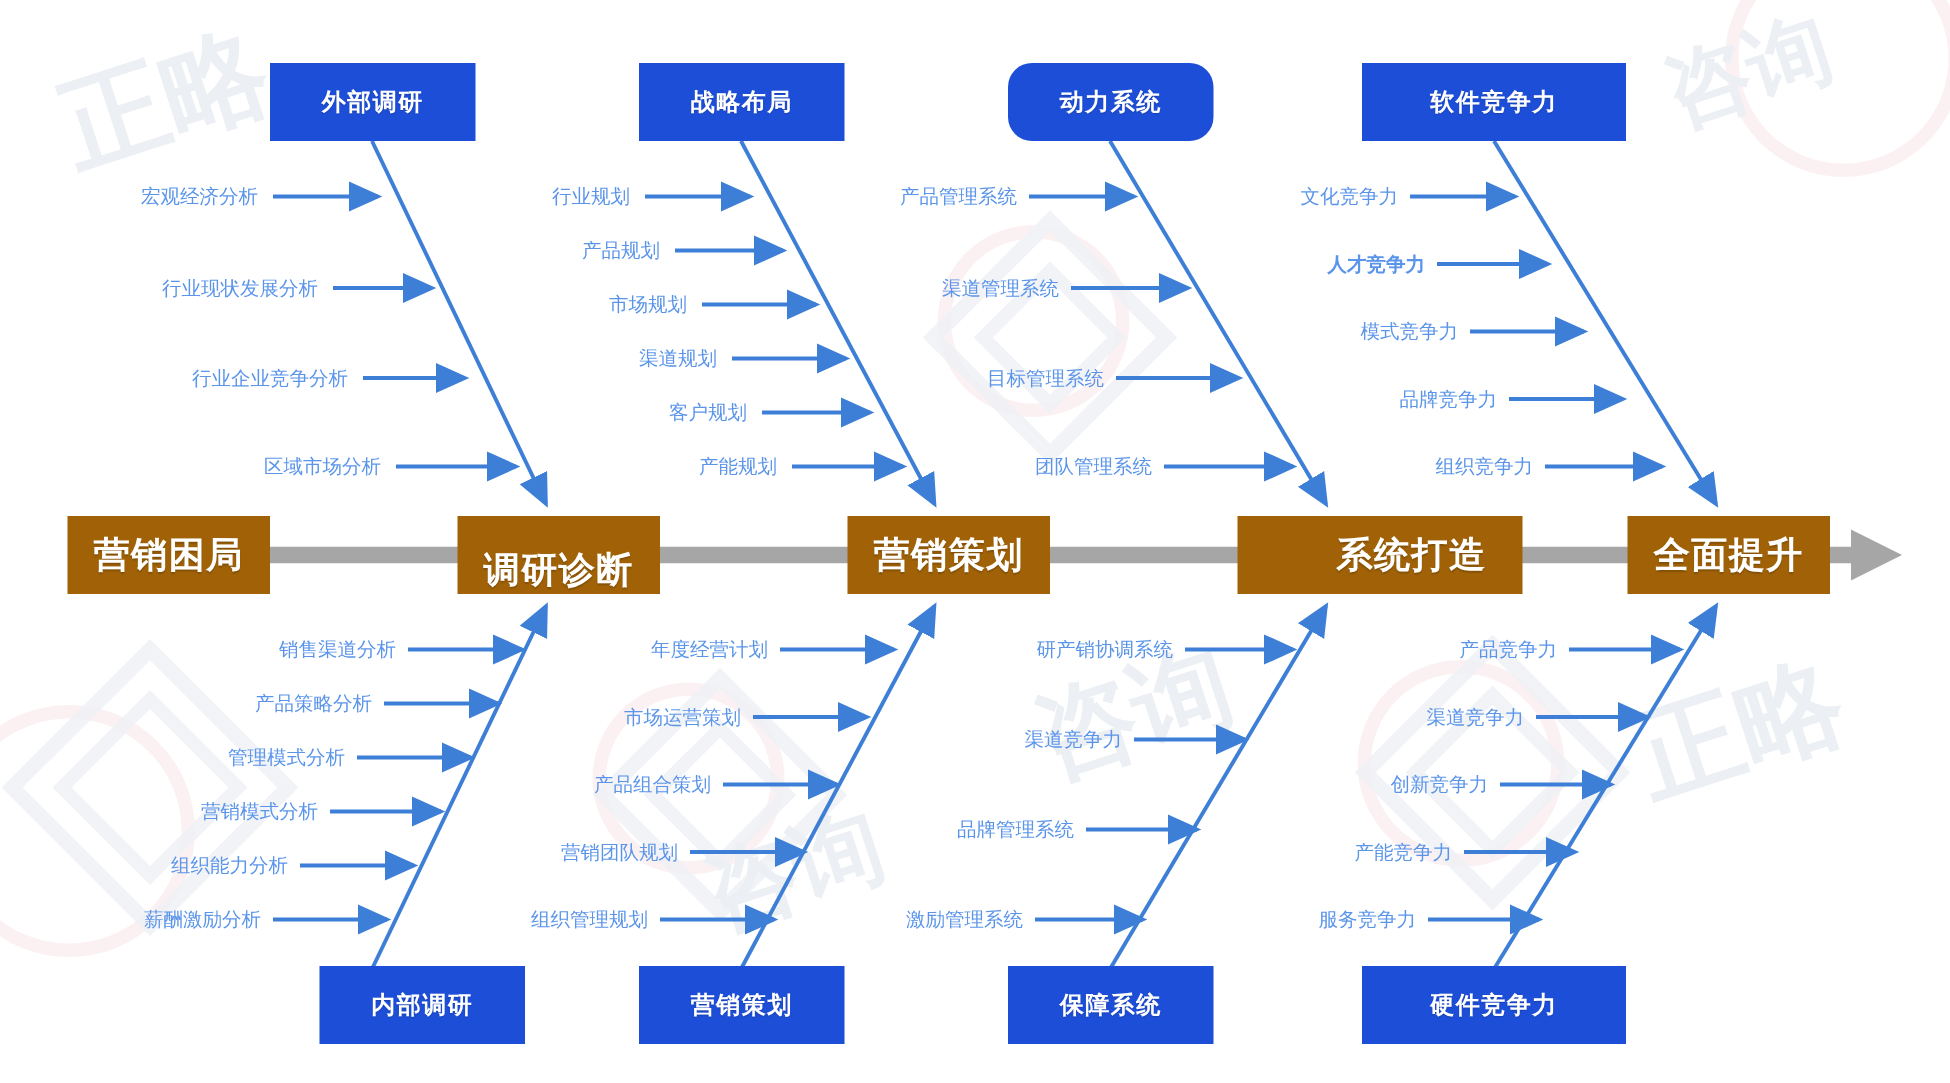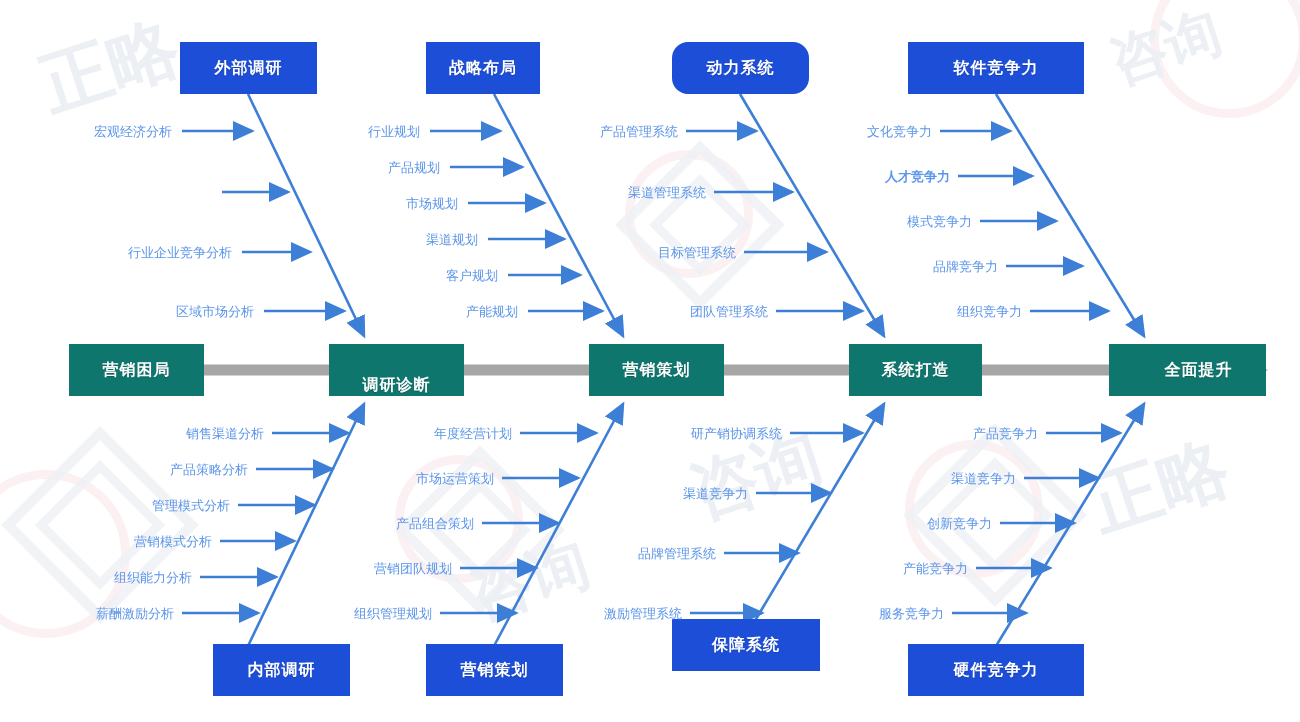--- a/index.html
+++ b/index.html
@@ -27,27 +27,26 @@
   
   .cat-box{
     position:absolute;background:#1d4ed8;color:#fff;
     display:flex;align-items:center;justify-content:center;
     font-size:16px;font-weight:700;letter-spacing:1px;
     height:52px;
     text-shadow:0 1px 1px rgba(0,0,0,.18);
     font-family:Liberation Serif, serif;
   }
   .spine-box{
-    position:absolute;background:#0f766e;color:#fff;
+    position:absolute;background:#a16207;color:#fff;
     display:flex;align-items:center;justify-content:center;
-    font-size:16px;font-weight:700;letter-spacing:1px;
+    font-size:24px;font-weight:700;letter-spacing:1px;
     height:52px;
     text-shadow:0 1px 1px rgba(0,0,0,.18);
     z-index:5;
-    margin-left:24px;
   }
 
   
   .leaf{
     position:absolute;
     color:#5b95ea;
     font-size:13px;
     white-space:nowrap;
     line-height:1;
     transform:translateY(-50%);
@@ -149,60 +148,61 @@
     <line x1="1046" y1="433" x2="1120" y2="433" stroke="#3d7fd6" stroke-width="2.6" marker-end="url(#ah)"></line>
     <line x1="1024" y1="478" x2="1098" y2="478" stroke="#3d7fd6" stroke-width="2.6" marker-end="url(#ah)"></line>
     <line x1="1000" y1="523" x2="1074" y2="523" stroke="#3d7fd6" stroke-width="2.6" marker-end="url(#ah)"></line>
     <line x1="976" y1="568" x2="1050" y2="568" stroke="#3d7fd6" stroke-width="2.6" marker-end="url(#ah)"></line>
     <line x1="952" y1="613" x2="1026" y2="613" stroke="#3d7fd6" stroke-width="2.6" marker-end="url(#ah)"></line>
   </svg>
 
   <div class="cat-box" style="left:180px;top:42px;width:137px;">
     <span>外部调研</span>
   </div>
-  <div class="cat-box" style="left:426px;top:42px;width:114px;">
+  <div class="cat-box" style="left:426px;top:42px;width:137px;">
     <span>战略布局</span>
   </div>
   <div class="cat-box" style="left:672px;top:42px;width:137px;border-radius:16px;">
     <span>动力系统</span>
   </div>
   <div class="cat-box" style="left:908px;top:42px;width:176px;">
     <span>软件竞争力</span>
   </div>
 
   <div class="cat-box" style="left:180px;top:644px;width:137px;margin-left:33px;">
     <span>内部调研</span>
   </div>
   <div class="cat-box" style="left:426px;top:644px;width:137px;">
     <span>营销策划</span>
   </div>
-  <div class="cat-box" style="left:672px;top:619px;width:148px;">
+  <div class="cat-box" style="left:672px;top:644px;width:137px;">
     <span>保障系统</span>
   </div>
   <div class="cat-box" style="left:908px;top:644px;width:176px;">
     <span>硬件竞争力</span>
   </div>
 
   <div class="spine-box" style="left:45px;top:344px;width:135px;">
     <span>营销困局</span>
   </div>
   <div class="spine-box" style="left:305px;top:344px;width:135px;align-items:flex-end;">
     <span>调研诊断</span>
   </div>
   <div class="spine-box" style="left:565px;top:344px;width:135px;">
     <span>营销策划</span>
   </div>
-  <div class="spine-box" style="left:825px;top:344px;width:133px;">
+  <div class="spine-box" style="left:825px;top:344px;width:148px;padding-left:42px;">
     <span>系统打造</span>
   </div>
-  <div class="spine-box" style="left:1085px;top:344px;width:135px;padding-left:22px;">
+  <div class="spine-box" style="left:1085px;top:344px;width:135px;">
     <span>全面提升</span>
   </div>
 
   <div class="leaf r" style="left:10px;top:131px;width:162px;">宏观经济分析</div>
+  <div class="leaf r" style="left:10px;top:192px;width:202px;">行业现状发展分析</div>
   <div class="leaf r" style="left:30px;top:252px;width:202px;">行业企业竞争分析</div>
   <div class="leaf r" style="left:92px;top:311px;width:162px;">区域市场分析</div>
 
   <div class="leaf r" style="left:298px;top:131px;width:122px;">行业规划</div>
   <div class="leaf r" style="left:318px;top:167px;width:122px;">产品规划</div>
   <div class="leaf r" style="left:336px;top:203px;width:122px;">市场规划</div>
   <div class="leaf r" style="left:356px;top:239px;width:122px;">渠道规划</div>
   <div class="leaf r" style="left:376px;top:275px;width:122px;">客户规划</div>
   <div class="leaf r" style="left:396px;top:311px;width:122px;">产能规划</div>
 

